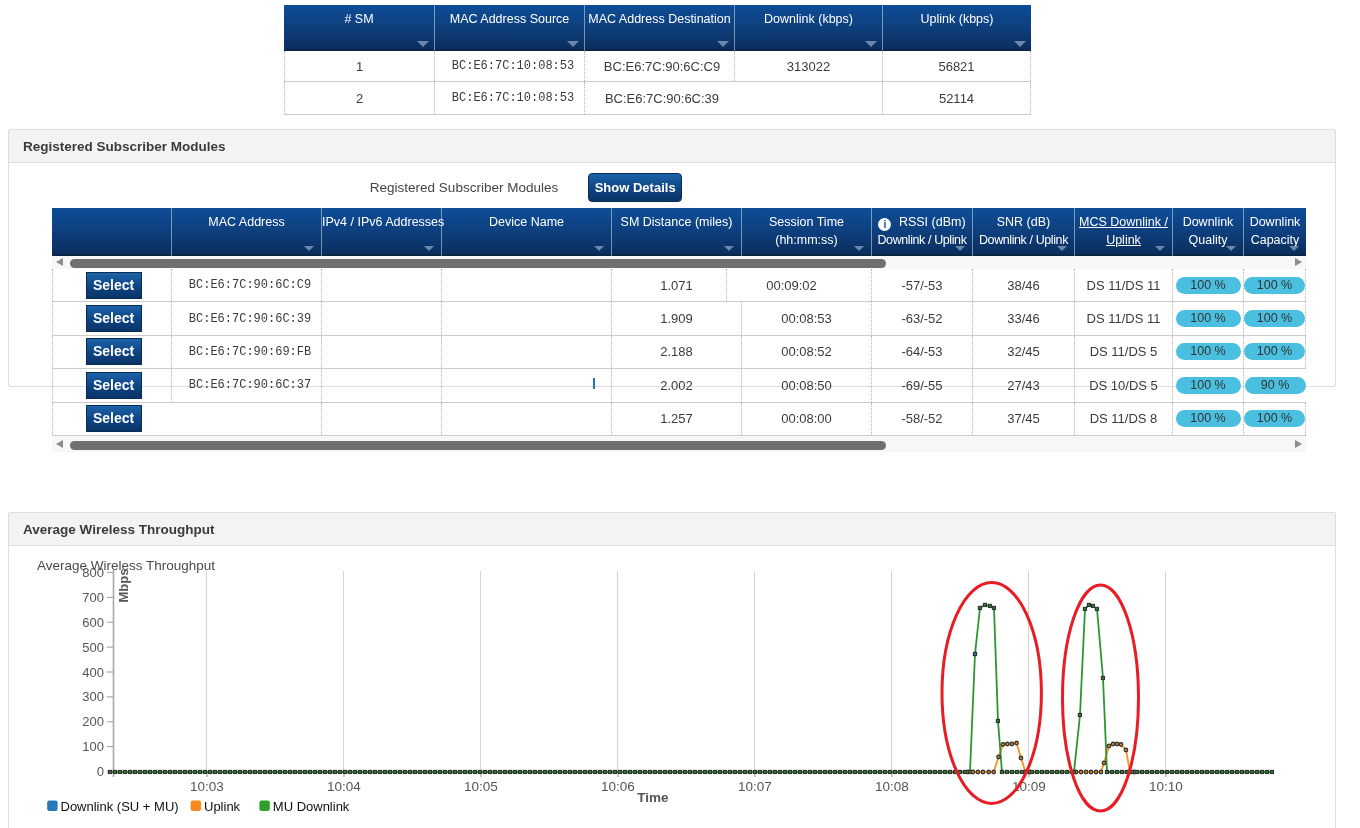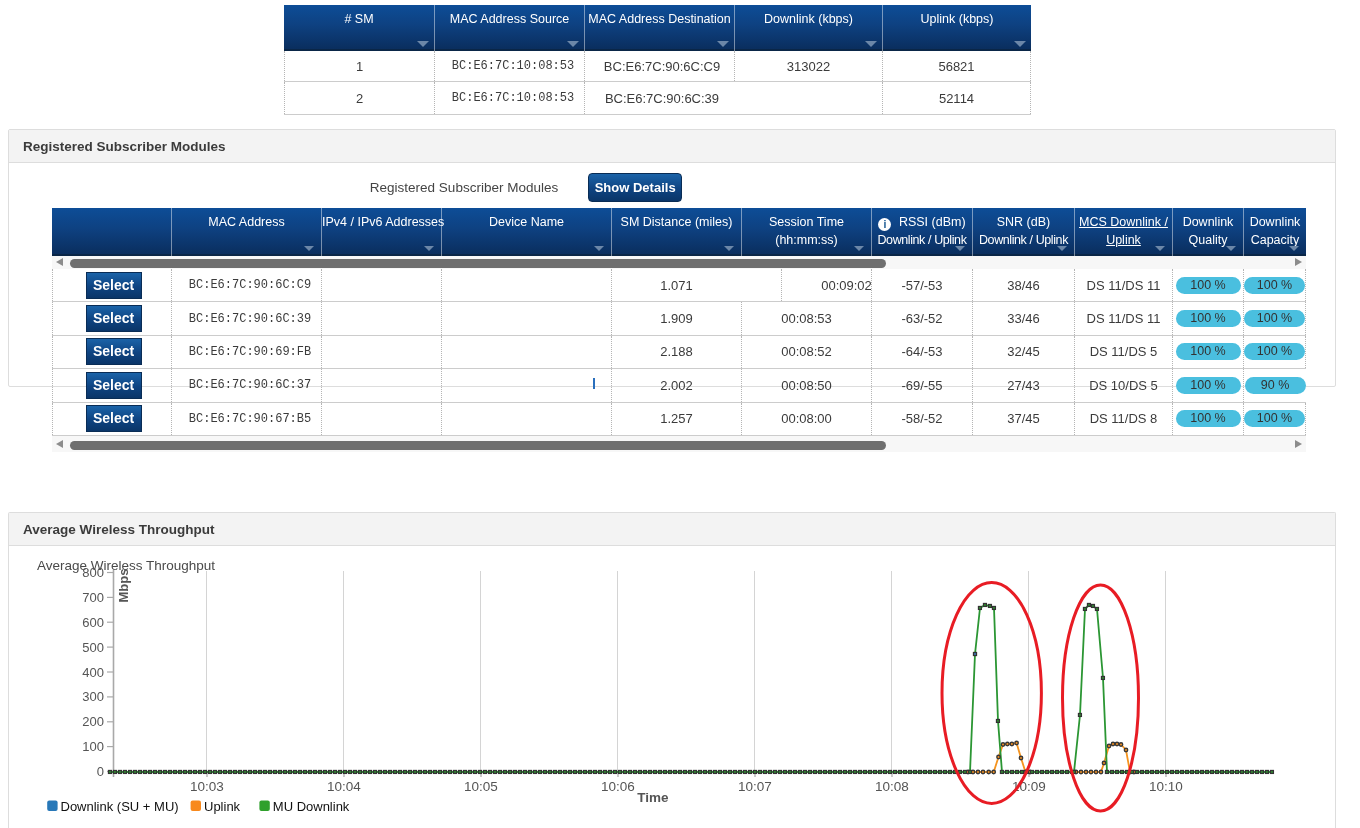--- a/index.html
+++ b/index.html
@@ -141,21 +141,21 @@
       <span class="rarr" style="left:1243px;top:2.0px;"></span>
     </div>
     <div class="trow2" style="top:61.0px;height:33.4px;">
       <div class="bcell2" style="left:0px;width:119px;">
         <span class="selbtn">Select</span>
       </div>
       <div class="bcell2 mono" style="left:119px;width:150px;">BC:E6:7C:90:6C:C9</div>
       <div class="bcell2" style="left:269px;width:120px;"></div>
       <div class="bcell2" style="left:389px;width:170px;"></div>
       <div class="bcell2" style="left:559px;width:130px;">1.071</div>
-      <div class="bcell2" style="left:729px;width:130px;">00:09:02</div>
+      <div class="bcell2" style="left:674px;width:130px;">00:09:02</div>
       <div class="bcell2" style="left:819px;width:101px;">-57/-53</div>
       <div class="bcell2" style="left:920px;width:102px;">38/46</div>
       <div class="bcell2" style="left:1022px;width:98px;">DS 11/DS 11</div>
       <div class="bcell2" style="left:1120px;width:71px;">
         <span class="badge" style="width:65px;">100 %</span>
       </div>
       <div class="bcell2" style="left:1191px;width:63px;">
         <span class="badge" style="width:61px;">100 %</span>
       </div>
     </div>
@@ -214,21 +214,20 @@
       </div>
       <div class="bcell2" style="left:1191px;width:63px;">
         <span class="badge" style="width:61px;">90 %</span>
       </div>
       <div style="position:absolute;left:541px;top:9px;width:2px;height:11px;background:#2a6fbd;"></div>
     </div>
     <div class="trow2" style="top:194.6px;height:33.4px;">
       <div class="bcell2" style="left:0px;width:119px;">
         <span class="selbtn">Select</span>
       </div>
-      <div class="bcell2 mono" style="left:119px;width:150px;">BC:E6:7C:90:67:B5</div>
       <div class="bcell2" style="left:269px;width:120px;"></div>
       <div class="bcell2" style="left:389px;width:170px;"></div>
       <div class="bcell2" style="left:559px;width:130px;">1.257</div>
       <div class="bcell2" style="left:689px;width:130px;">00:08:00</div>
       <div class="bcell2" style="left:819px;width:101px;">-58/-52</div>
       <div class="bcell2" style="left:920px;width:102px;">37/45</div>
       <div class="bcell2" style="left:1022px;width:98px;">DS 11/DS 8</div>
       <div class="bcell2" style="left:1120px;width:71px;">
         <span class="badge" style="width:65px;">100 %</span>
       </div>

